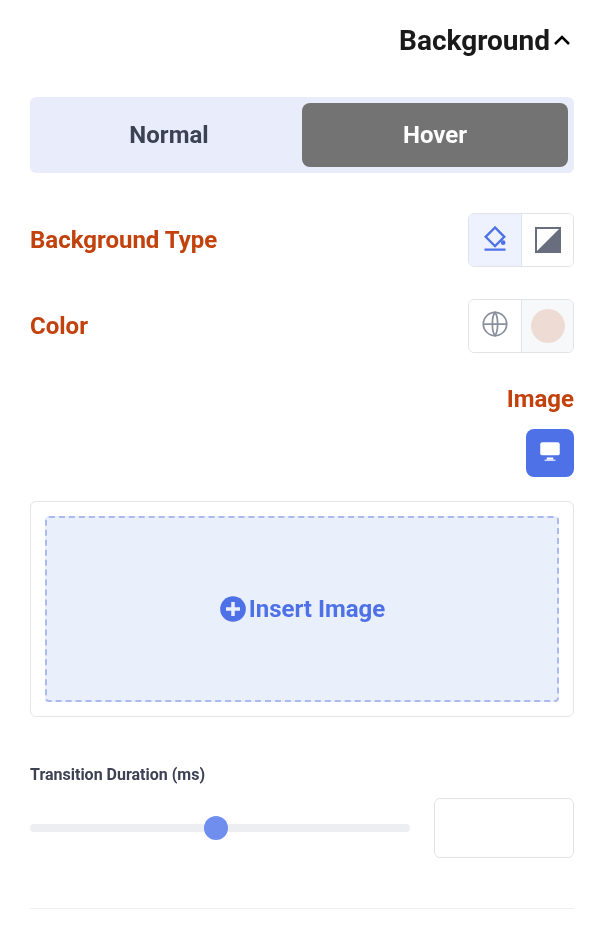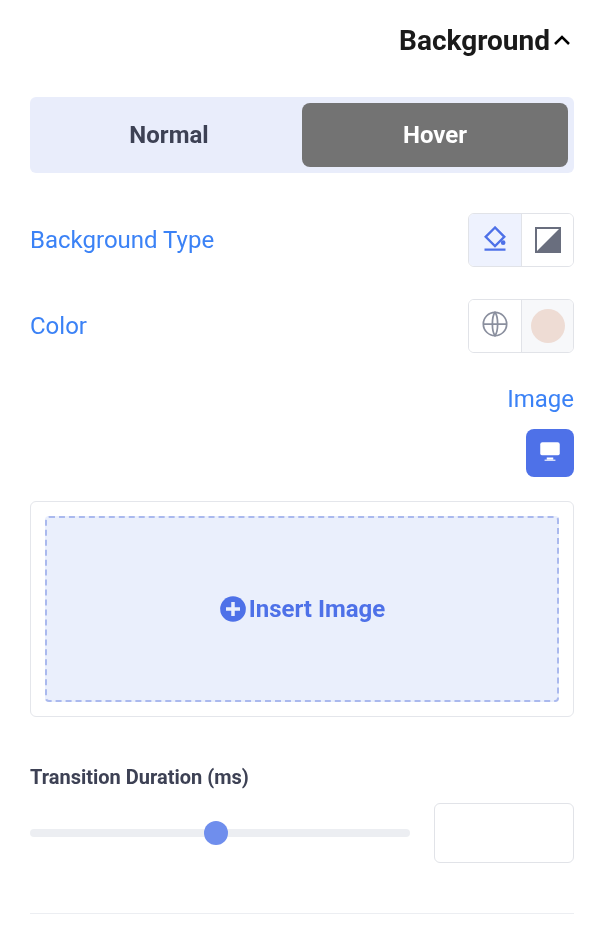--- a/index.html
+++ b/index.html
@@ -60,22 +60,22 @@
       text-align: center;
     }
     .control-row {
       display: flex;
       justify-content: space-between;
       align-items: center;
       margin-bottom: 32px;
     }
     .control-label {
       font-size: 24px;
-      font-weight: 400;
-      color: #3b82f6;
+      font-weight: 700;
+      color: #c2410c;
     }
     .btn-group {
       display: flex;
       border: 1px solid #e1e3e8;
       border-radius: 6px;
       overflow: hidden;
     }
     .btn-group .icon-btn {
       width: 52px;
       height: 52px;
@@ -189,21 +189,21 @@
     }
     .dropzone-text {
       font-size: 24px;
       font-weight: 700;
       color: #4e71e8;
     }
     .transition-section {
       margin-bottom: 40px;
     }
     .transition-title {
-      font-size: 20px;
+      font-size: 16px;
       font-weight: 700;
       color: #3d4154;
       margin-bottom: 14px;
     }
     .transition-controls {
       display: flex;
       align-items: center;
       gap: 24px;
     }
     .slider-wrap {

